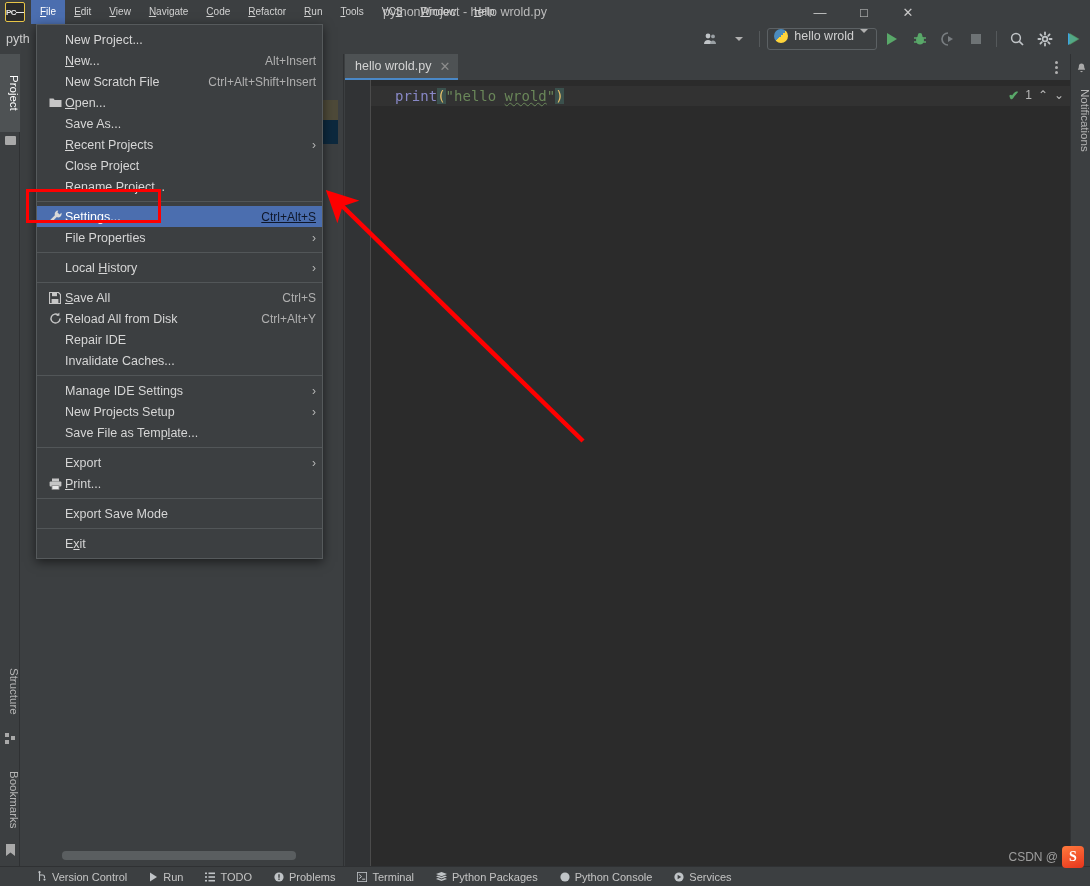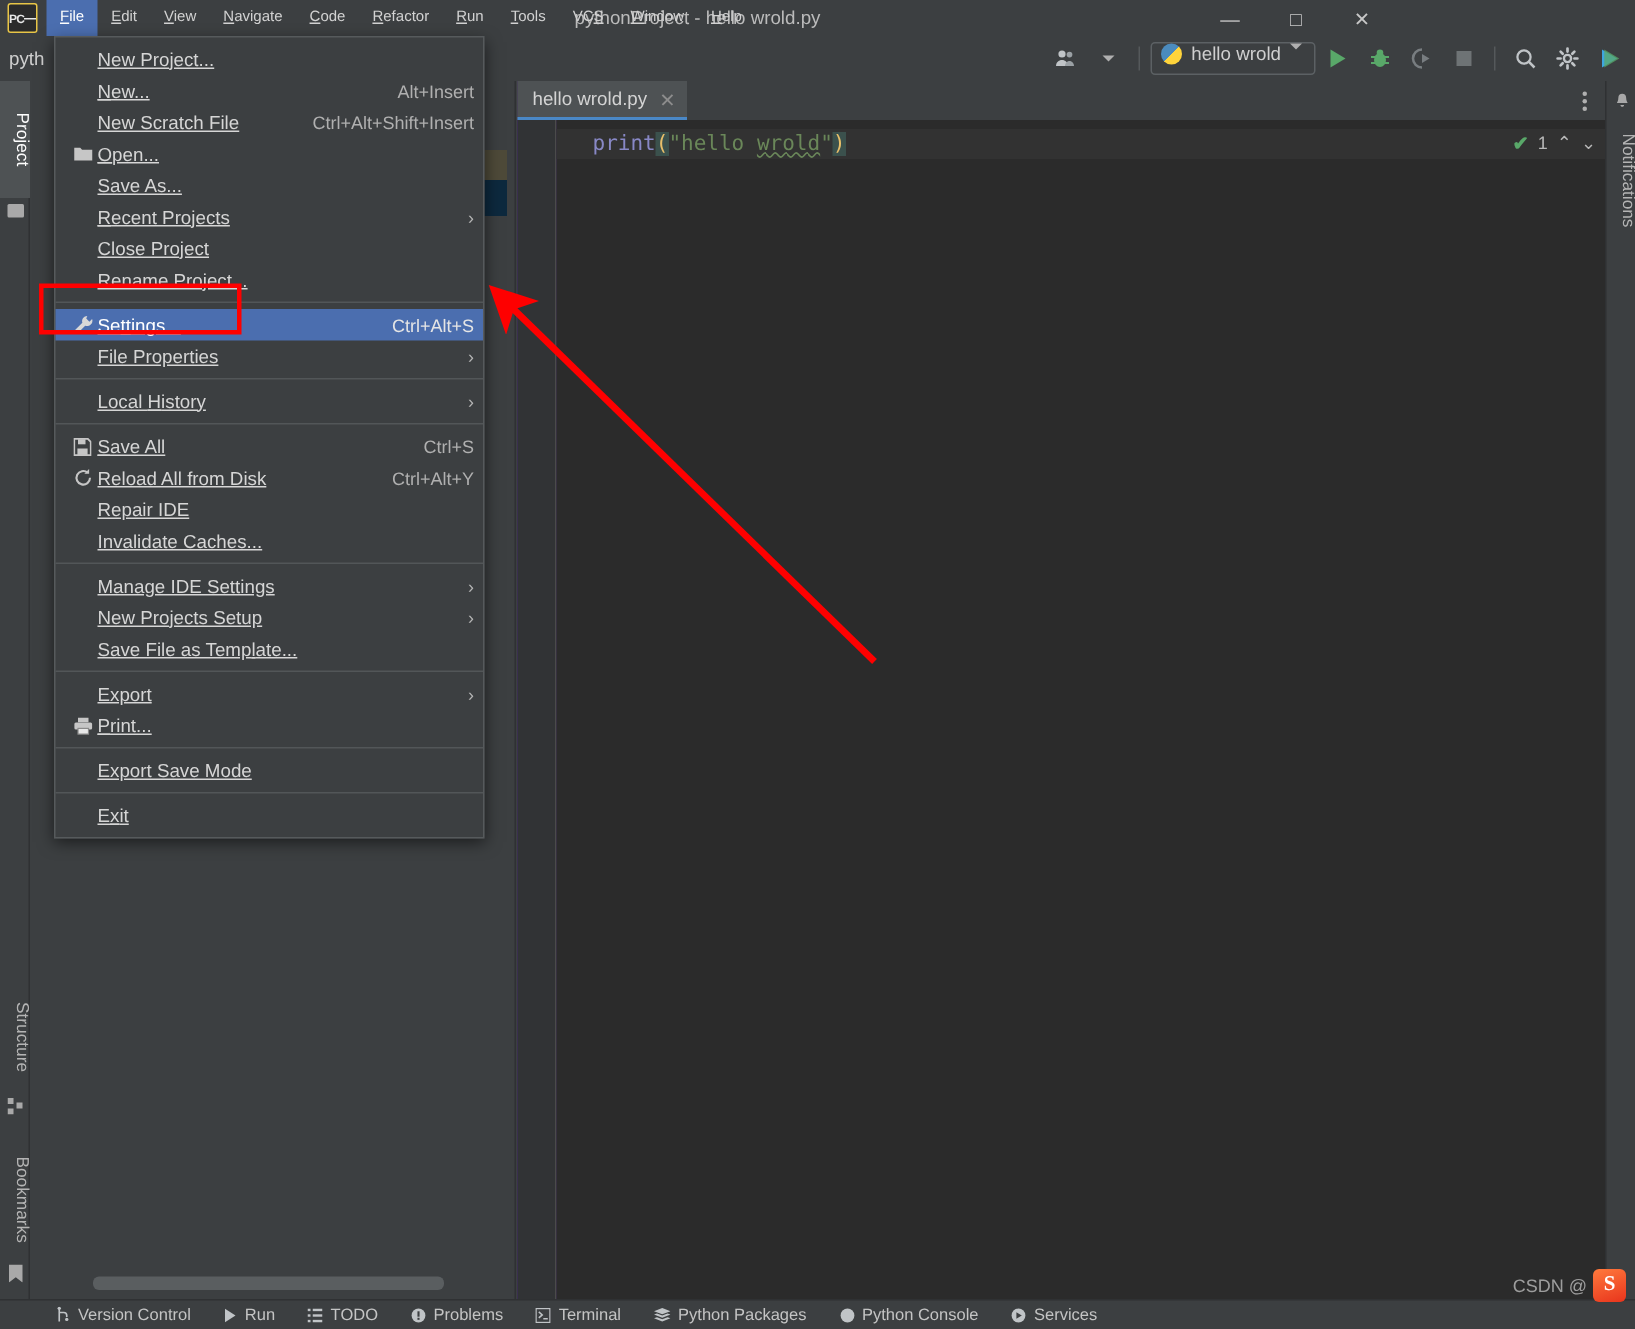--- a/index.html
+++ b/index.html
@@ -181,23 +181,23 @@
     background: #3c3f41; border: 1px solid #565a5c;
     box-shadow: 0 3px 10px rgba(0,0,0,0.55);
     padding: 4px 0; z-index: 40;
   }
   .mrow {
     position: relative; height: 21px; display: flex; align-items: center;
     padding: 0 6px 0 8px; font-size: 12.5px; color: #d6d6d6; white-space: nowrap;
   }
   .mrow.hl { background: #4b6eaf; color: #ffffff; }
   .mrow .mico { width: 20px; display: flex; align-items: center; justify-content: center; font-size: 11px; color: #bfc4c7; flex: none; }
-  .mrow .mlbl { flex: 1; text-decoration: underline; }
+  .mrow .mlbl { flex: 1; }
   .mrow .macc { color: #b0b0b0; font-size: 12px; margin-left: 18px; }
-  .mrow.hl .macc { color: #e5e5e5; }
+  .mrow.hl .macc { color: #0f172a; text-decoration: underline; }
   .mrow .marrow { color: #b5b5b5; font-size: 12px; margin-left: 10px; }
   .msep { height: 1px; background: #525658; margin: 4px 0; }
   .mrow u { text-decoration: underline; text-underline-offset: 1px; }
 
   
   .annot-box {
     position: absolute; left: 26px; top: 189px; width: 135px; height: 34px;
     border: 3px solid #fe0000; z-index: 60; pointer-events: none;
   }
   .annot-arrow { position: absolute; left: 0; top: 0; width: 1090px; height: 886px; z-index: 61; pointer-events: none; }

